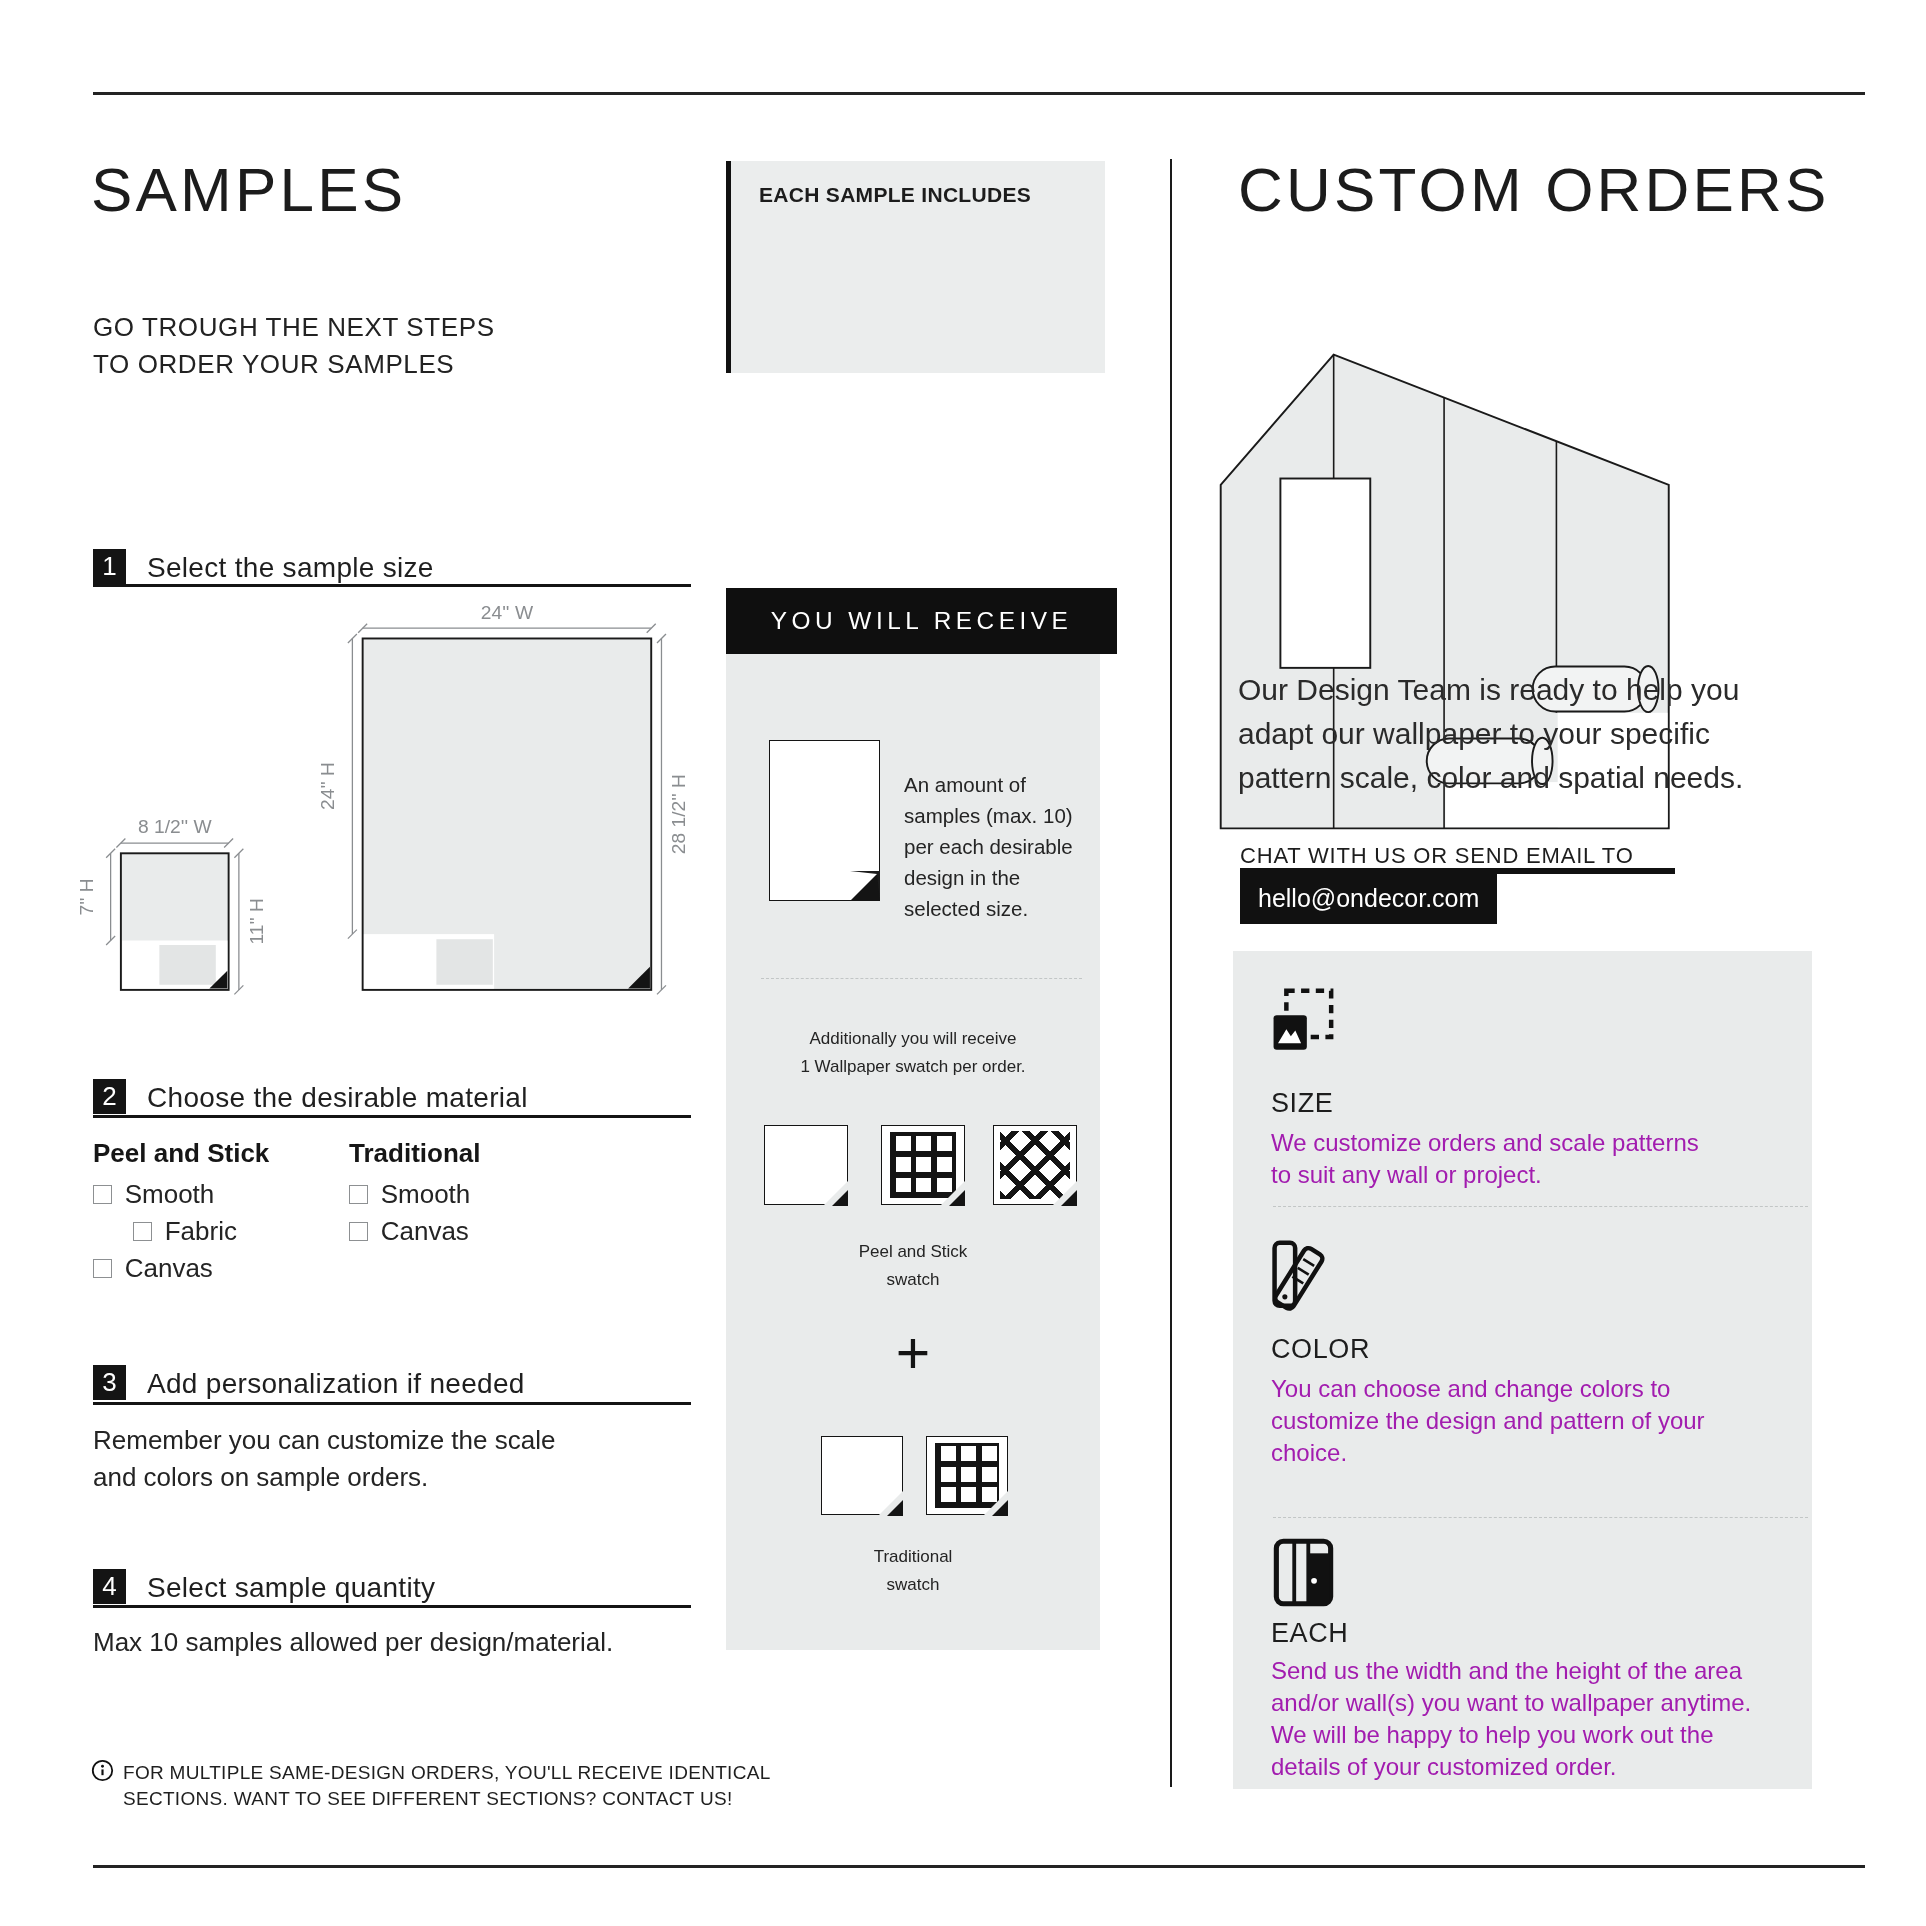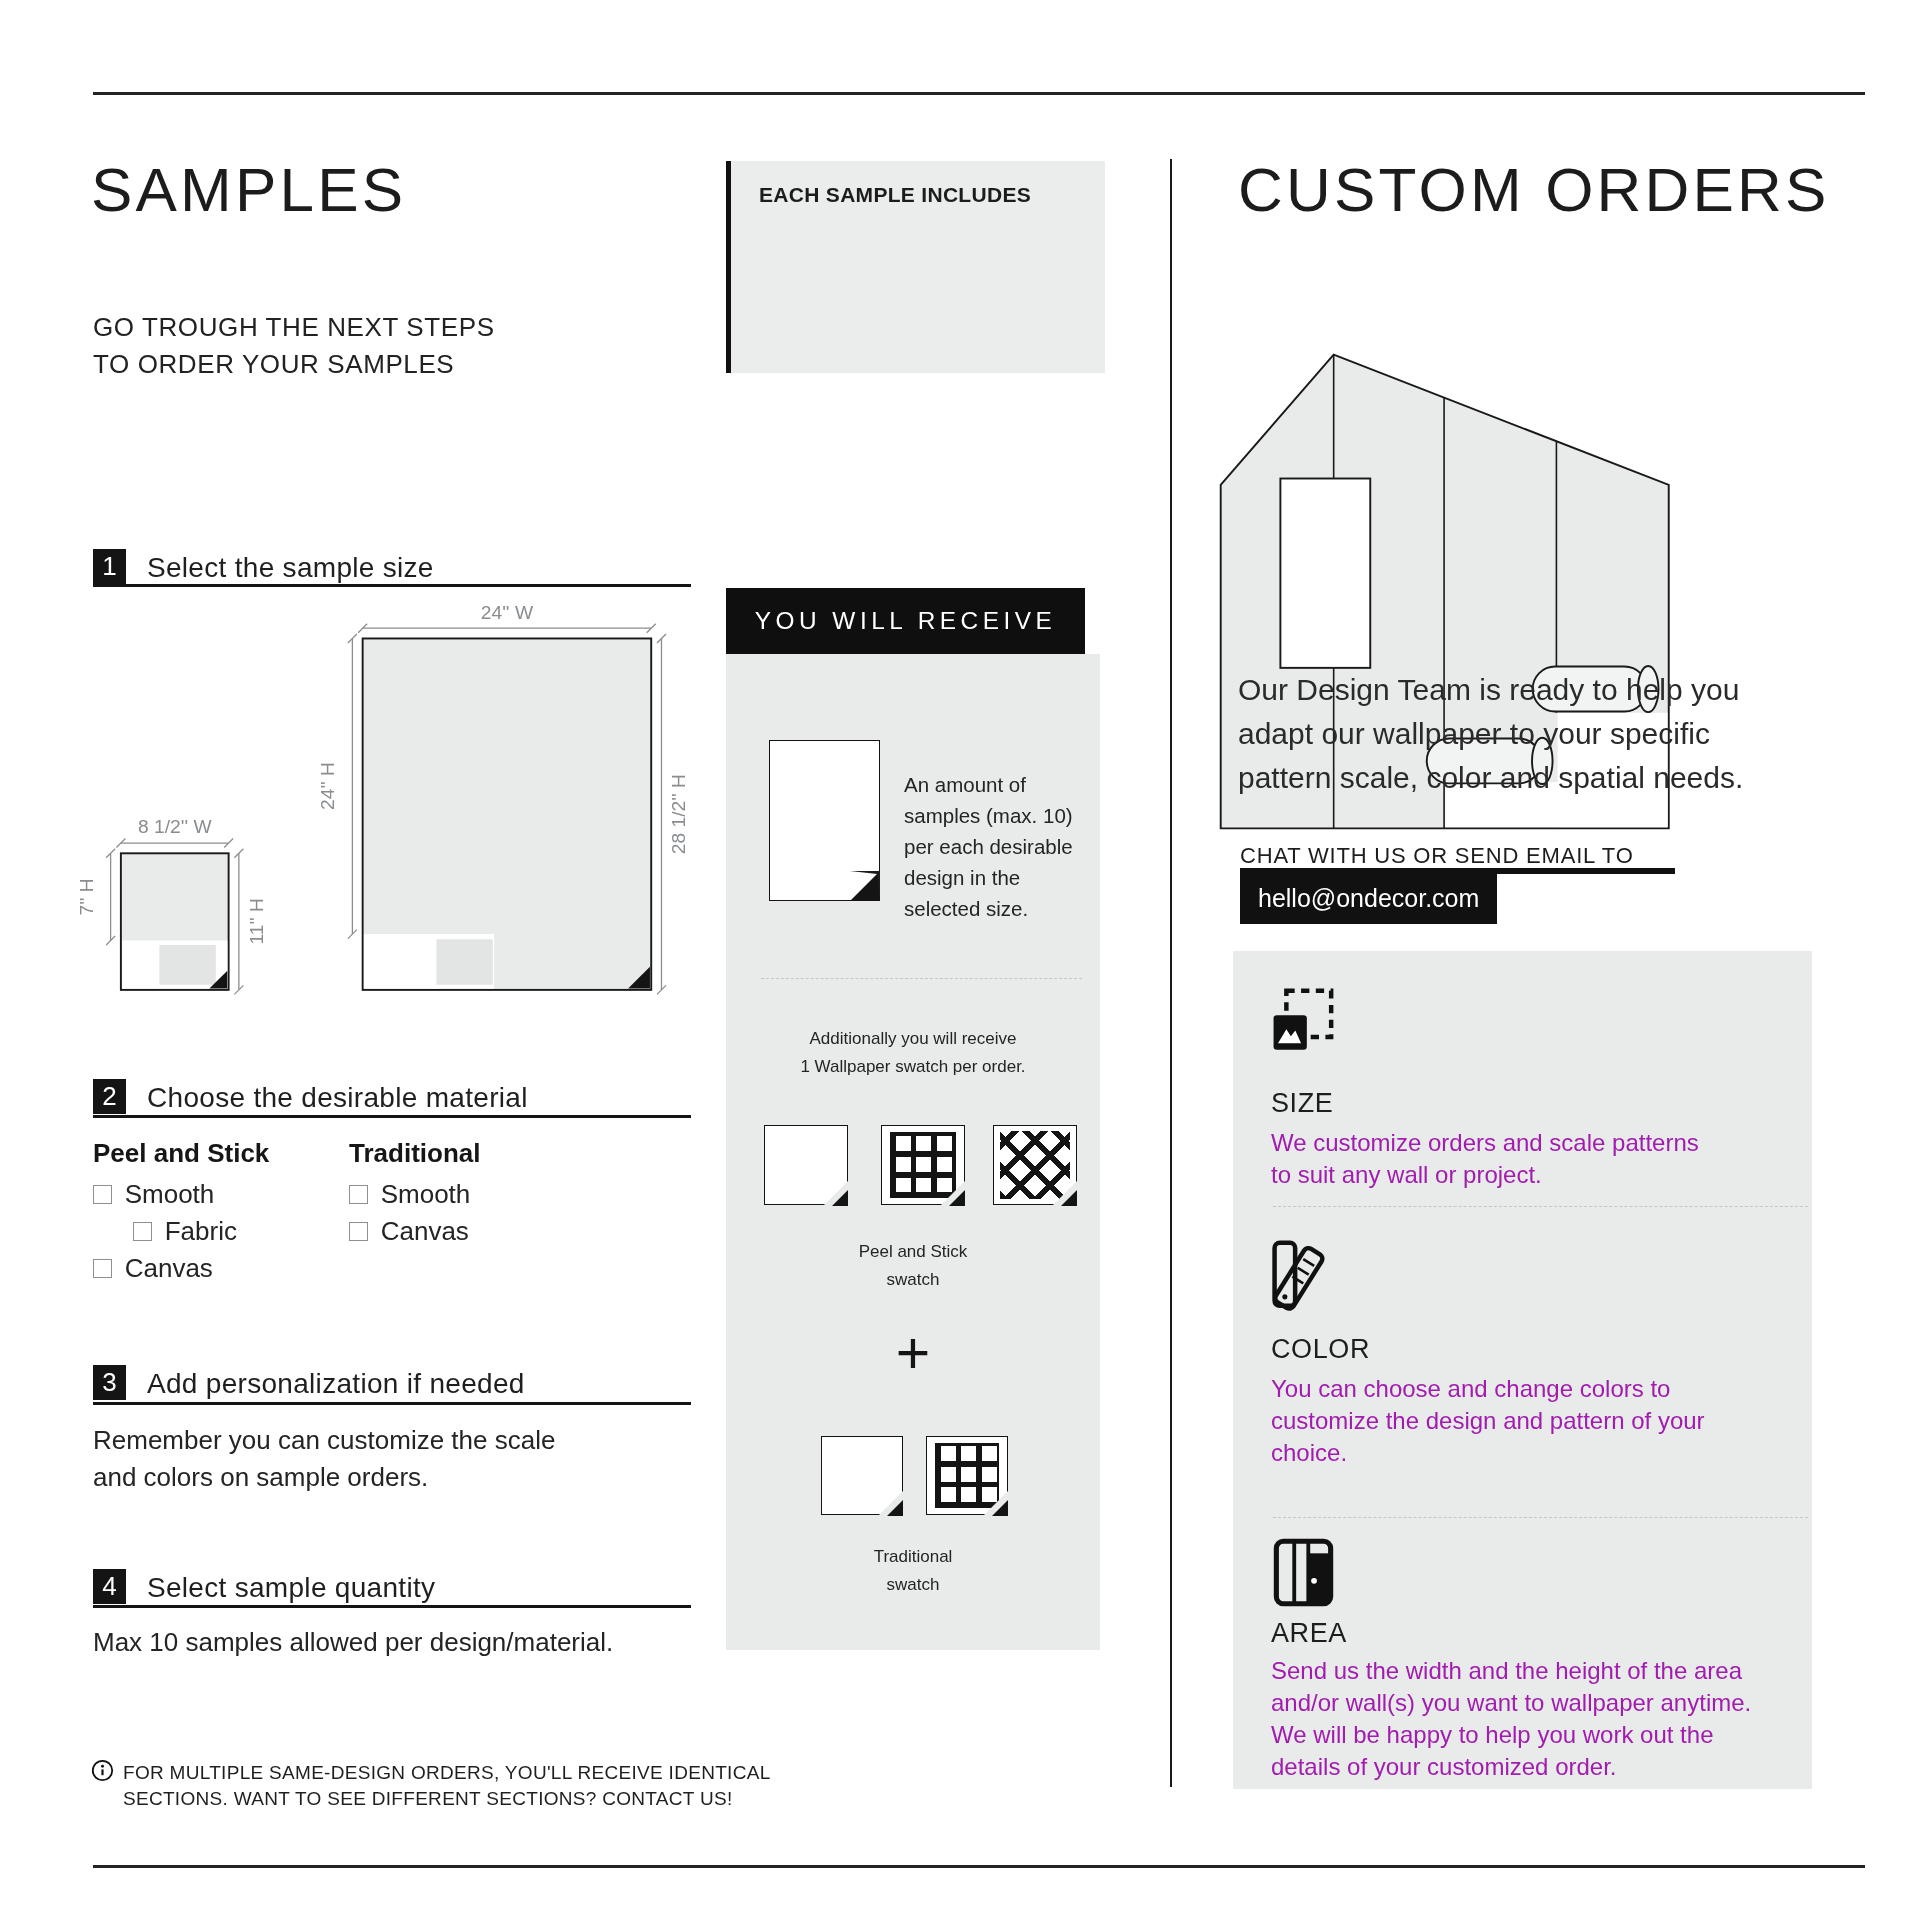--- a/index.html
+++ b/index.html
@@ -158,21 +158,21 @@
   <div class="abs body-text" style="left:93px;top:1624px;">Max 10 samples allowed per design/material.</div>
 
   <svg class="abs" style="left:91px;top:1759px;" width="23" height="23" viewBox="0 0 32 32">
     <circle cx="16" cy="16" r="13.5" fill="none" stroke="#111" stroke-width="2.5"></circle>
     <circle cx="16" cy="10" r="2" fill="#111"></circle>
     <line x1="16" y1="14.5" x2="16" y2="22.5" stroke="#111" stroke-width="3"></line>
   </svg>
   <div class="abs note-text" style="left:123px;top:1760px;">FOR MULTIPLE SAME-DESIGN ORDERS, YOU'LL RECEIVE IDENTICAL
 SECTIONS. WANT TO SEE DIFFERENT SECTIONS? CONTACT US!</div>
 
-  <div class="abs banner" style="left:726px;top:588px;width:359px;height:66px;">YOU WILL RECEIVE</div>
+  <div class="abs banner" style="left:726px;top:588px;width:391px;height:66px;">YOU WILL RECEIVE</div>
   <div class="abs gray-col" style="left:726px;top:654px;width:374px;height:996px;"></div>
 
   <div class="abs sheet" style="left:769px;top:740px;width:111px;height:161px;">
     <span class="fold-black" style="border-left:27px solid transparent;border-bottom:27px solid #141414;"></span>
   </div>
   <div class="abs small-text" style="left:904px;top:769px;">An amount of
 samples (max. 10)
 per each desirable
 design in the
 selected size.</div>
@@ -268,20 +268,20 @@
 choice.</div>
   <div class="abs dashed" style="left:1273px;top:1517px;width:535px;"></div>
 
   <svg class="abs" style="left:1273px;top:1538px;" width="61" height="69" viewBox="0 0 95 108">
     <rect x="5" y="5" width="85" height="98" rx="11" fill="none" stroke="#111" stroke-width="8"></rect>
     <line x1="33" y1="5" x2="33" y2="103" stroke="#111" stroke-width="6"></line>
     <line x1="55" y1="5" x2="55" y2="103" stroke="#111" stroke-width="6"></line>
     <rect x="55" y="24" width="33" height="77" fill="#111"></rect>
     <circle cx="64" cy="67" r="4.5" fill="#ffffff"></circle>
   </svg>
-  <div class="abs feat-title" style="left:1271px;top:1618px;">AREA</div>
+  <div class="abs feat-title" style="left:1271px;top:1618px;">EACH</div>
   <div class="abs feat-text" style="left:1271px;top:1655px;">Send us the width and the height of the area
 and/or wall(s) you want to wallpaper anytime.
 We will be happy to help you work out the
 details of your customized order.</div>
 
 </div>
 
 
 </body></html>

